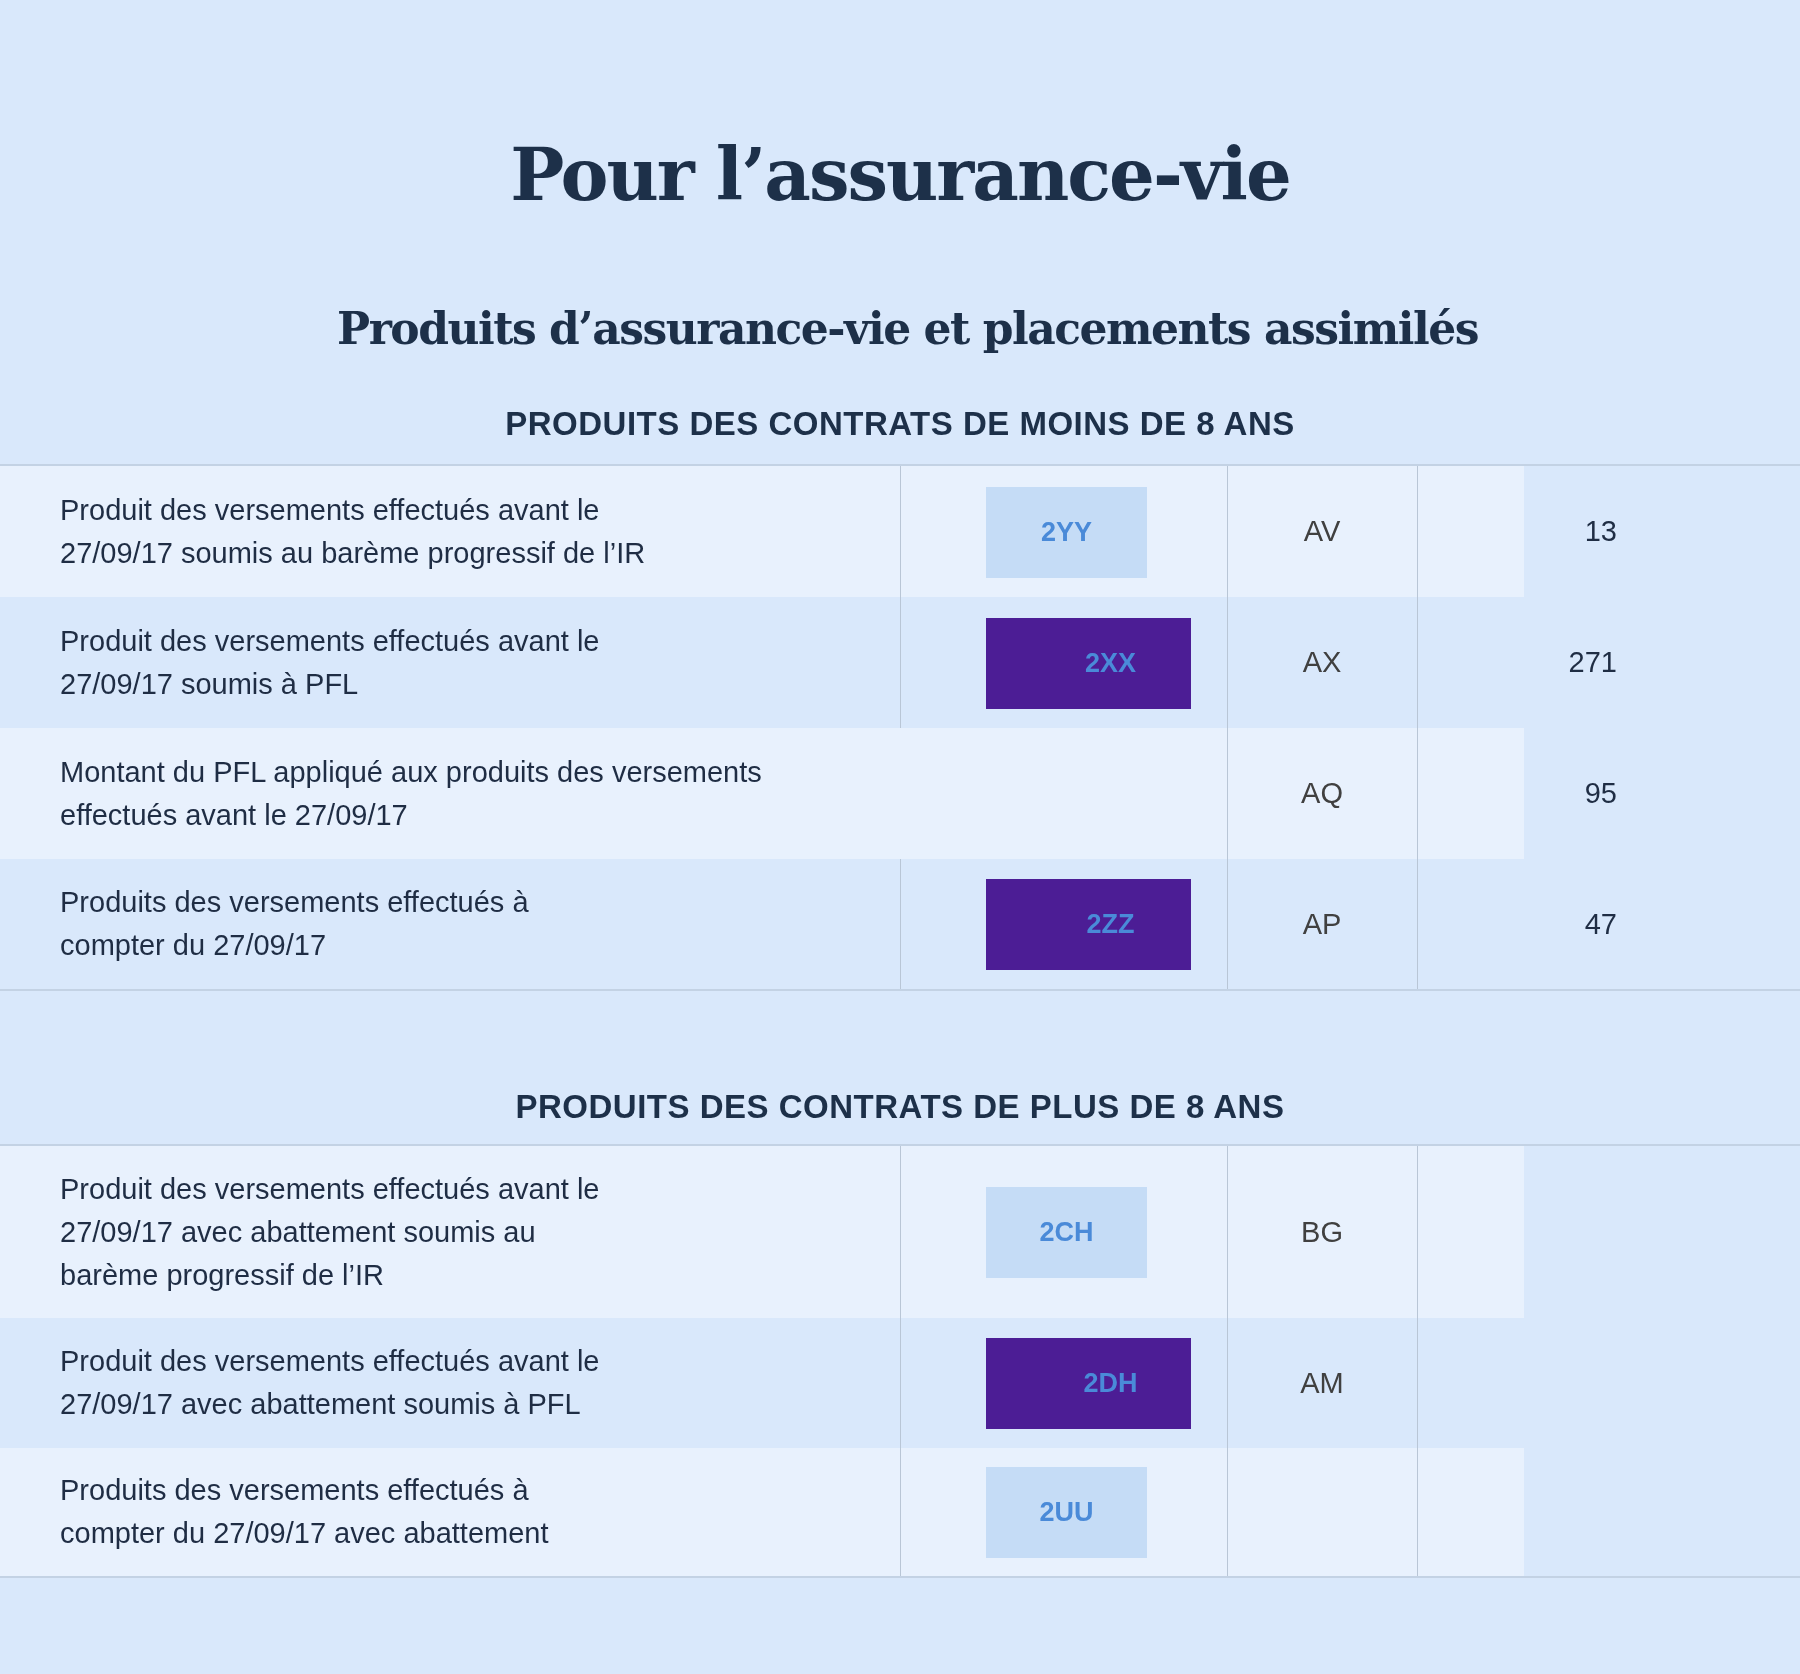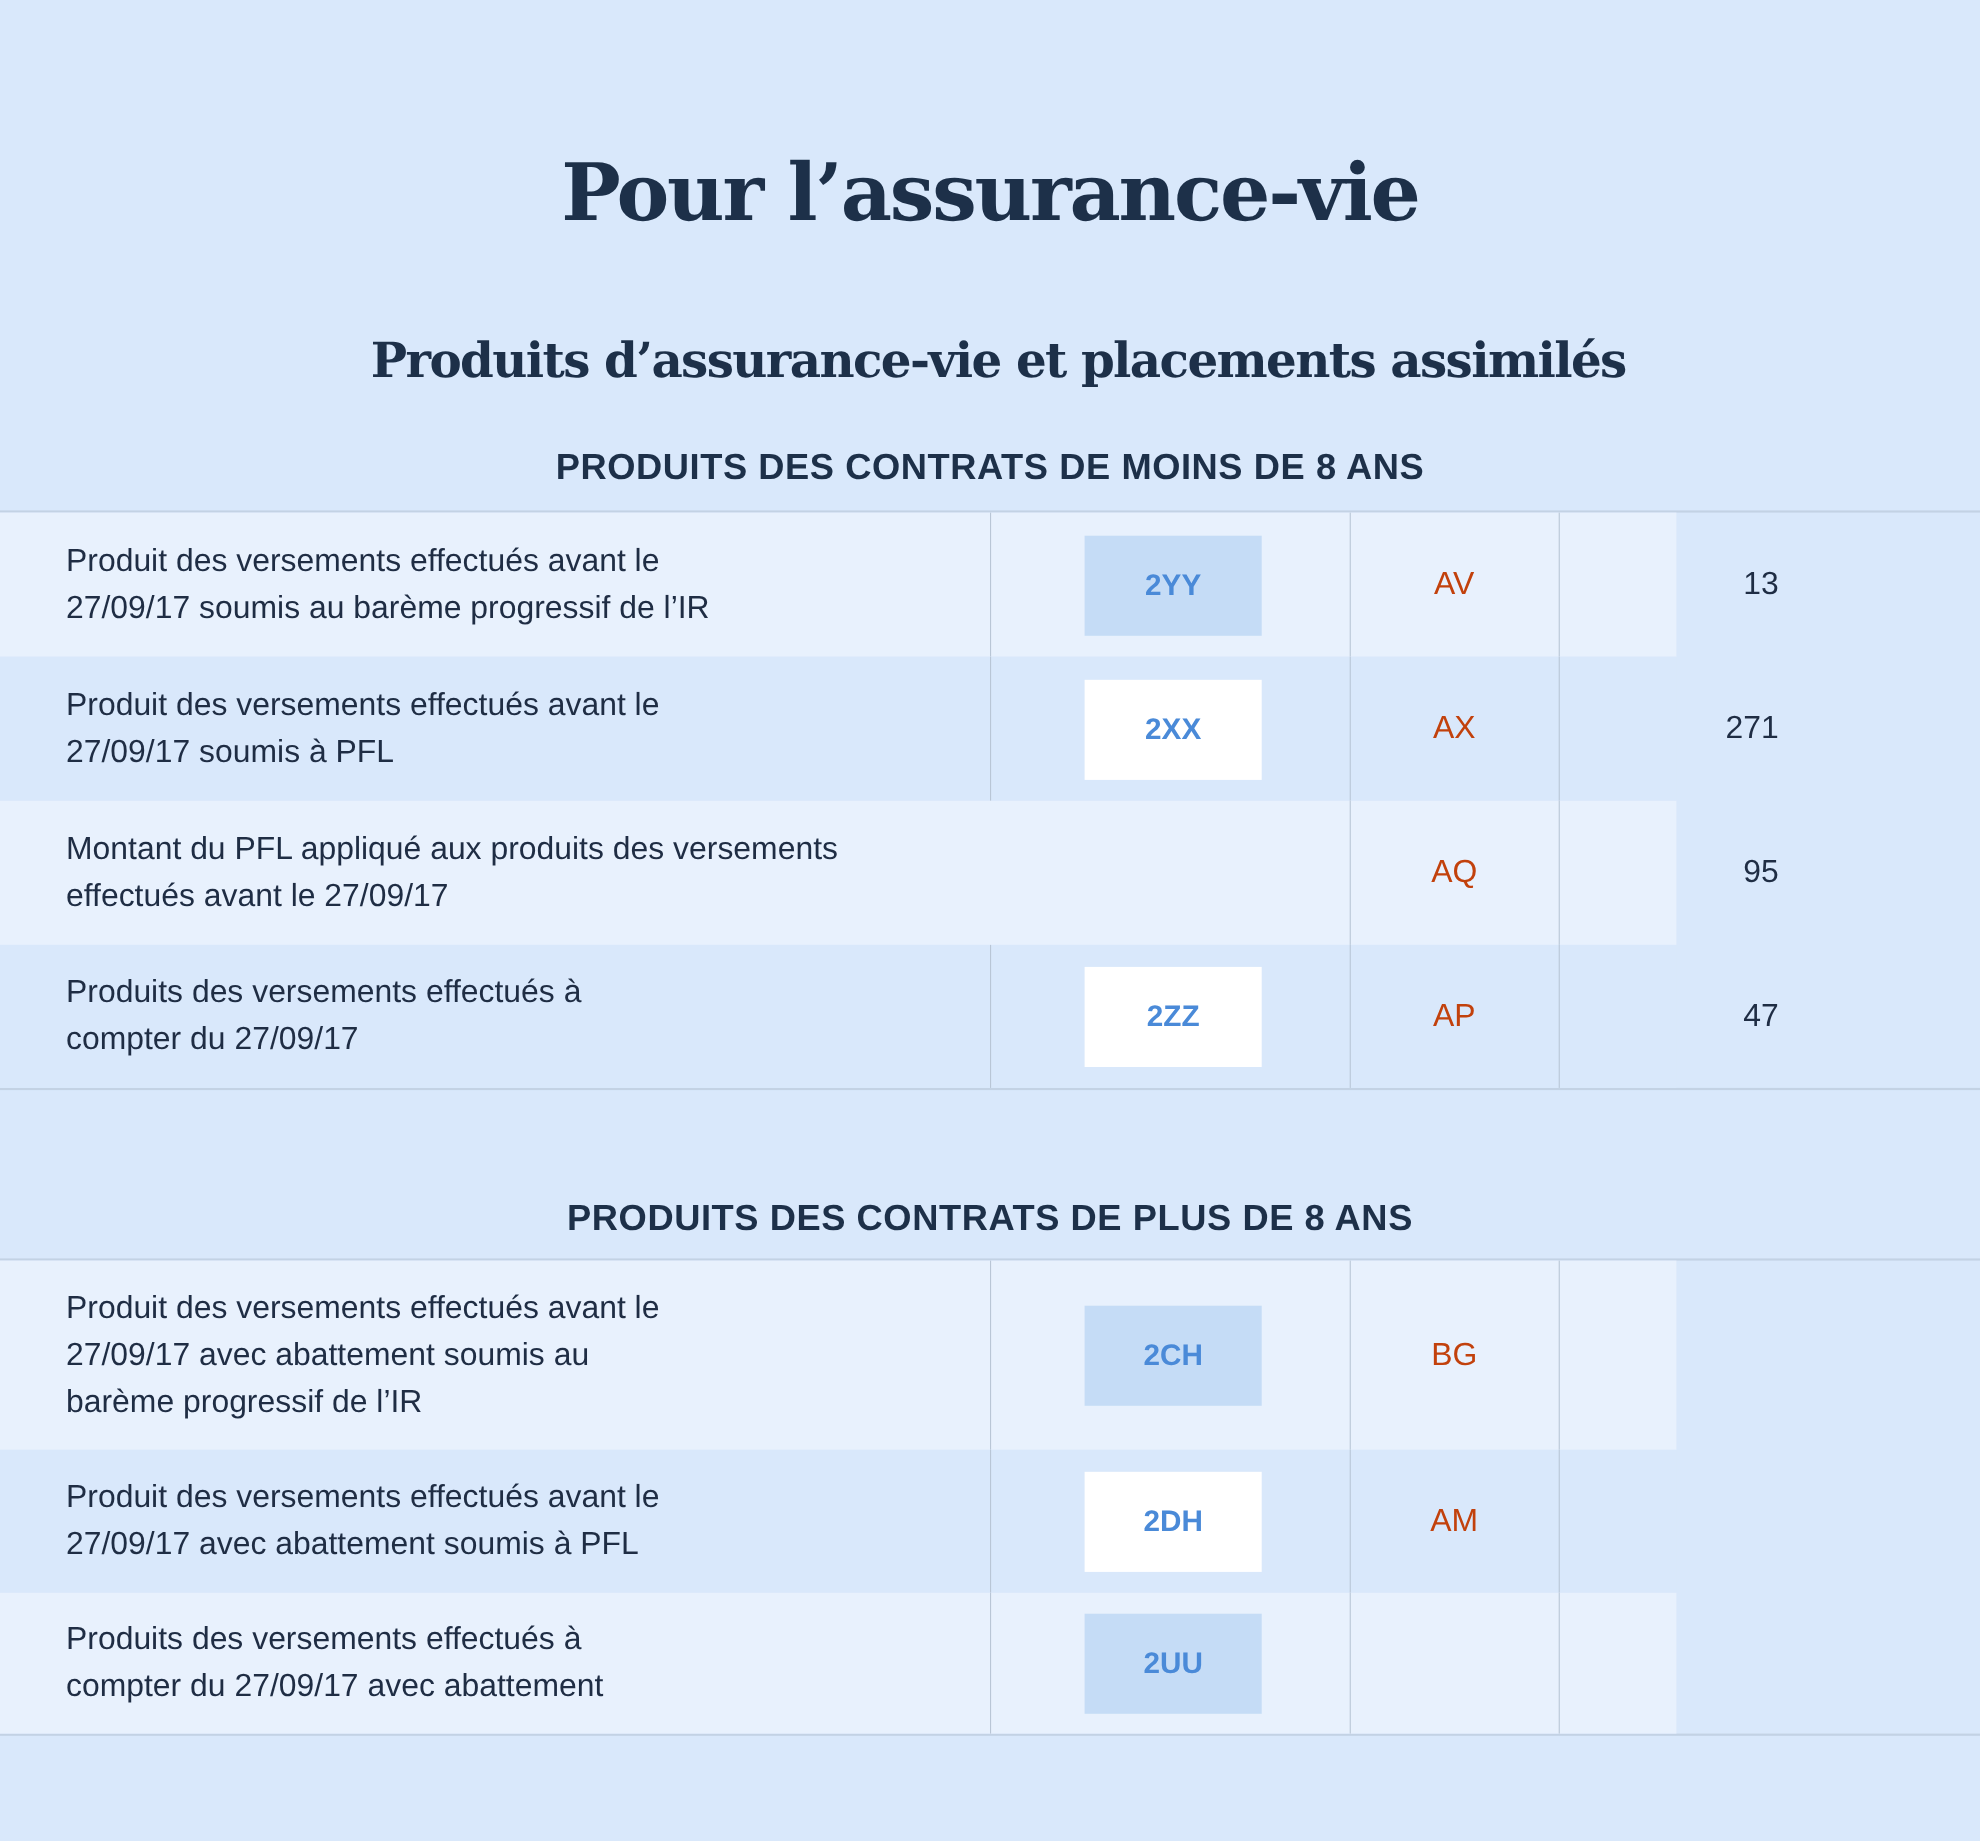--- a/index.html
+++ b/index.html
@@ -46,25 +46,25 @@
   }
   .vline { position: absolute; top: 0; bottom: 0; width: 1px; background: #b9c6d6; }
   .v1 { left: 900px; } .v2 { left: 1227px; } .v3 { left: 1417px; }
   .code-box {
     position: absolute; left: 986px; width: 161px; height: 91px;
     top: 50%; margin-top: -45px;
     background: #c5dcf6;
     display: flex; align-items: center; justify-content: center;
     font-weight: bold; font-size: 27px; color: #4a8ad8;
   }
-  .row.dark .code-box { background: #ffffff; }
+  .row.dark .code-box { background: #4c1d95; padding-left: 44px; }
   .cell-key {
     position: absolute; left: 1227px; width: 190px; top: 0; bottom: 0;
     display: flex; align-items: center; justify-content: center;
-    font-size: 29px; color: #c2410c;
+    font-size: 29px; color: #404040;
   }
   .cell-value {
     position: absolute; left: 1417px; width: 200px; top: 0; bottom: 0;
     display: flex; align-items: center; justify-content: flex-end;
     font-size: 29px; color: #1f2d44;
   }
 </style>
 </head>
 <body>
 

